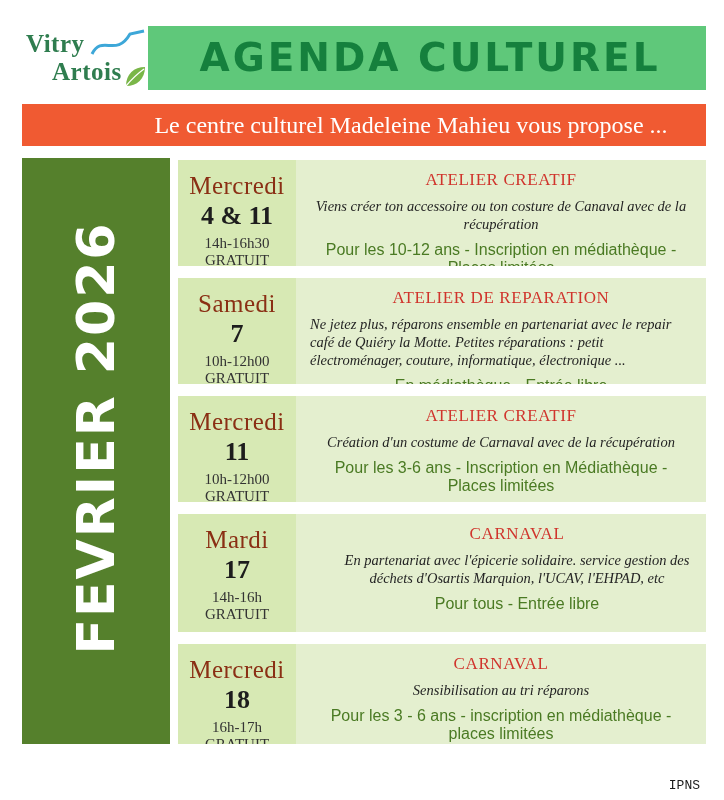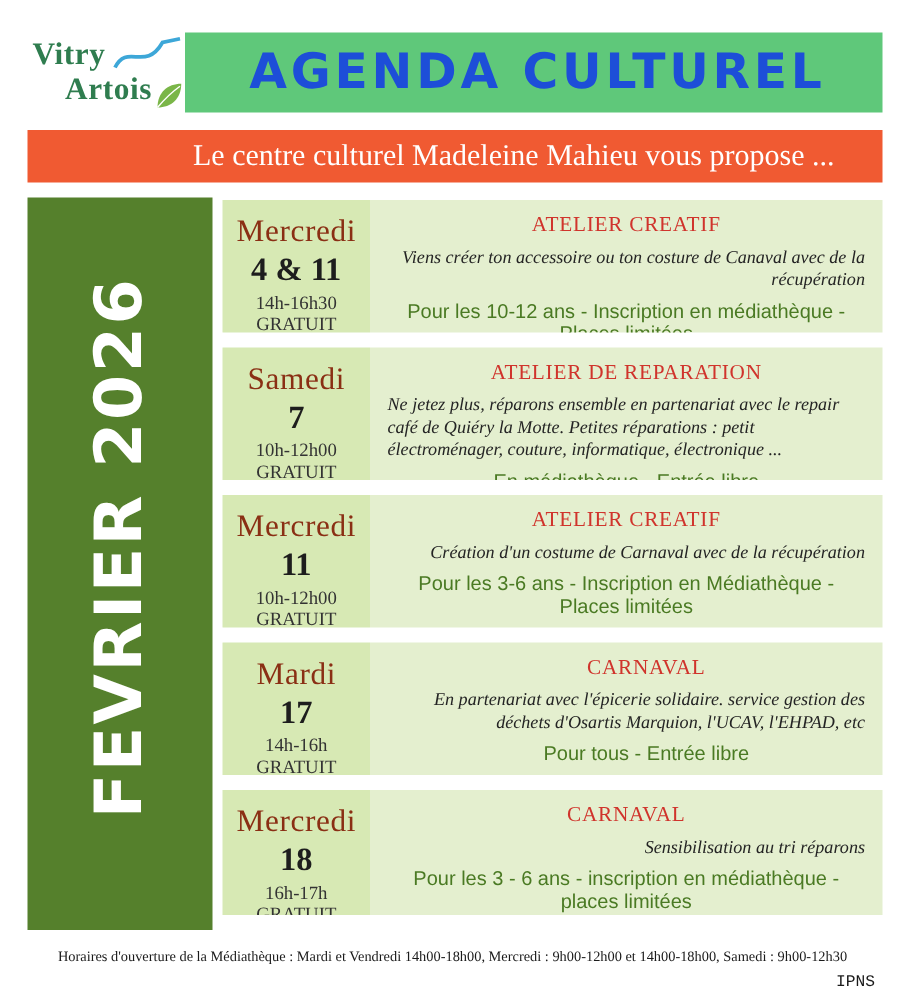--- a/index.html
+++ b/index.html
@@ -30,21 +30,21 @@
     background: #5fc87a;
   }
   .header-title {
     position: absolute;
     left: 160px;
     top: 30px;
     width: 540px;
     height: 56px;
     line-height: 56px;
     text-align: center;
-    color: #1d4ed8;
+    color: #15803d;
     font-family: "DejaVu Sans", sans-serif;
     font-weight: bold;
     font-size: 39px;
     letter-spacing: 3px;
   }
 
   
   .logo {
     position: absolute;
     left: 14px;
@@ -180,41 +180,41 @@
   }
   .event .ev-title {
     text-align: center;
     color: #d0342c;
     font-family: "Liberation Serif", serif;
     font-size: 17px;
     letter-spacing: 0.6px;
   }
   .event .ev-desc {
     margin-top: 7px;
-    text-align: right;
+    text-align: center;
     color: #242424;
     font-family: "Liberation Serif", serif;
     font-style: italic;
     font-size: 14.5px;
     line-height: 1.25;
   }
   .event .ev-desc.left {
     text-align: left;
   }
   .event .ev-note {
     margin-top: 8px;
     text-align: center;
     color: #4a7a23;
     font-family: Liberation Sans, sans-serif;
     font-size: 16px;
   }
   .event.e1 { height: 106px; }
   .event.e2 { height: 106px; }
   .event.e3 { height: 106px; }
-  .event.e4 { height: 106px; padding-left: 32px; }
+  .event.e4 { height: 118px; padding-left: 32px; }
   .event.e5 { height: 100px; }
 
   
   .footer-hours {
     position: absolute;
     left: 0;
     top: 760px;
     width: 724px;
     text-align: center;
     font-family: "Liberation Serif", serif;
@@ -324,16 +324,15 @@
       </div>
       <div class="body-col">
         <div class="ev-title">CARNAVAL</div>
         <div class="ev-desc">Sensibilisation au tri réparons</div>
         <div class="ev-note">Pour les 3 - 6 ans - inscription en médiathèque - places limitées</div>
       </div>
     </div>
 
   </div>
 
-  <div class="footer-hours">Horaires d'ouverture de la Médiathèque : Mardi et Vendredi 14h00-18h00, Mercredi : 9h00-12h00 et 14h00-18h00, Samedi : 9h00-12h30</div>
   <div class="footer-ipns">IPNS</div>
 
 </div>
 
 </body></html>

